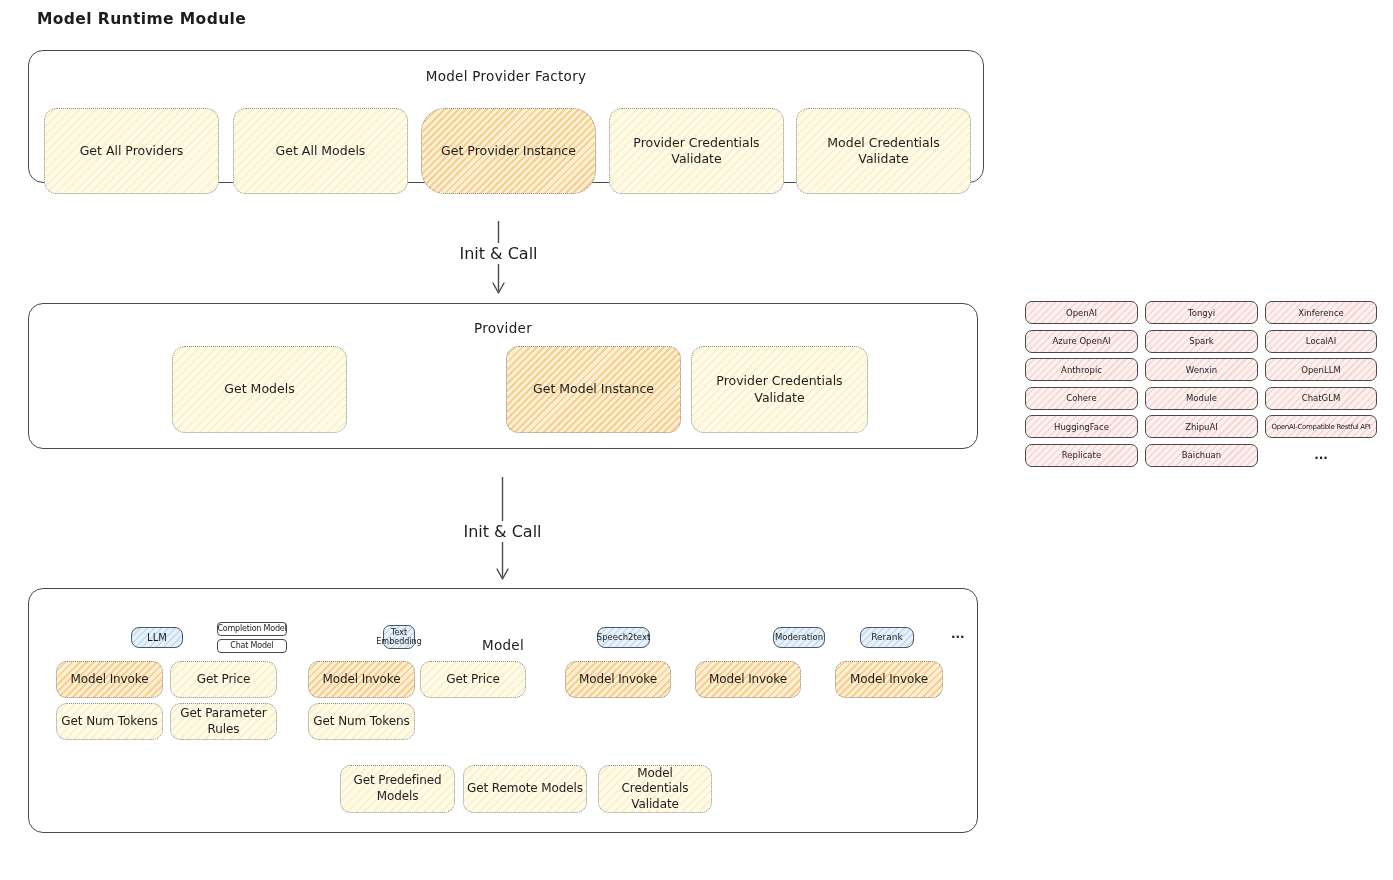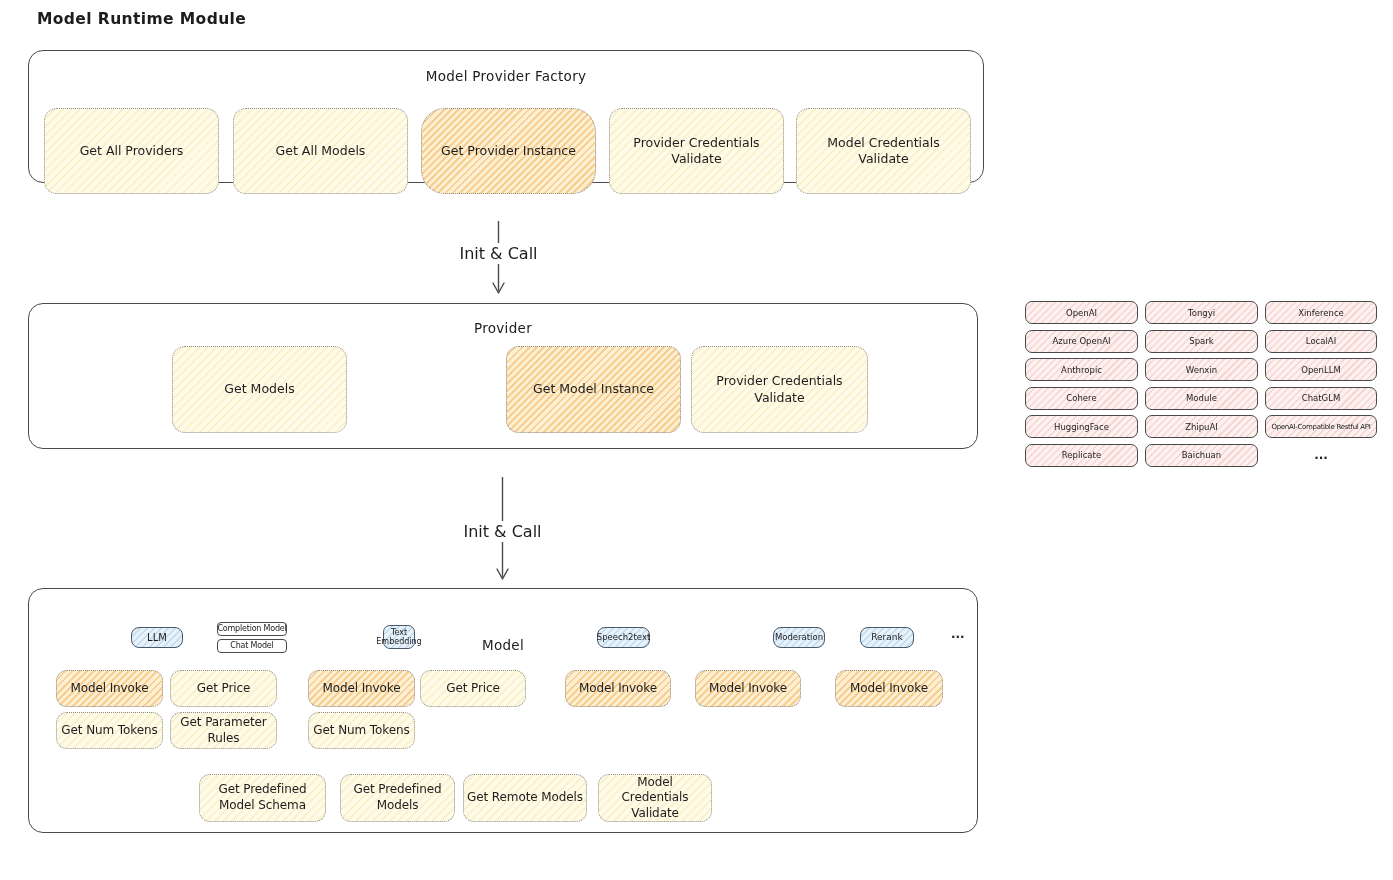--- a/index.html
+++ b/index.html
@@ -13,21 +13,21 @@
   .stacked::before{left:7px;top:8px;width:100%;height:100%;}
   .stacked::after{left:15px;top:17px;width:100%;height:100%;}
   .box-title{position:absolute;left:0;right:0;text-align:center;font-size:13.5px;letter-spacing:.3px;}
 
   .node{position:absolute;display:flex;align-items:center;justify-content:center;text-align:center;box-sizing:border-box;line-height:1.3;padding:2px 8px;}
   .yellow{border:1.6px dotted #8c8c8c;border-radius:13px;background-color:#fffbe9;
     background-image:repeating-linear-gradient(135deg,rgba(238,205,110,.22) 0px,rgba(238,205,110,.22) 2px,transparent 2px,transparent 6px);}
   .orange{border:1.6px dotted #8c8c8c;border-radius:13px;background-color:#fdf0d2;
     background-image:repeating-linear-gradient(135deg,rgba(243,159,57,.42) 0px,rgba(243,159,57,.42) 2px,transparent 2px,transparent 5px);}
   .big-node{font-size:12.5px;}
-  .model-node{font-size:12px;border-radius:11px;padding:1px 3px;letter-spacing:-.1px;margin-top:9px;}
+  .model-node{font-size:12px;border-radius:11px;padding:1px 3px;letter-spacing:-.1px;}
 
   .tab-blue{border:1.4px solid #46586a;border-radius:8px;background-color:#e6f1fa;
     background-image:repeating-linear-gradient(135deg,rgba(120,170,215,.32) 0px,rgba(120,170,215,.32) 1.5px,transparent 1.5px,transparent 5px);
     font-size:8.5px;padding:1px 2px;}
   .tab-white{border:1.2px solid #4a4a4a;border-radius:4px;background:#fff;font-size:8px;white-space:nowrap;letter-spacing:-.2px;padding:0 2px;margin-left:28px;}
 
   .grid{position:absolute;left:1025px;top:301px;width:354px;display:grid;grid-template-columns:113px 113px 112px;column-gap:7px;grid-auto-rows:23px;row-gap:5.5px;}
   .pill{display:flex;align-items:center;justify-content:center;text-align:center;border:1.4px solid #494949;border-radius:7px;
     background-color:#fdf1f0;background-image:repeating-linear-gradient(135deg,rgba(230,140,135,.28) 0px,rgba(230,140,135,.28) 1.5px,transparent 1.5px,transparent 5px);
     font-size:8.5px;box-sizing:border-box;white-space:nowrap;}
@@ -117,19 +117,18 @@
     <div class="node orange model-node" style="left:279px;top:72px;width:107px;height:37px;">Model Invoke</div>
     <div class="node yellow model-node" style="left:391px;top:72px;width:106px;height:37px;">Get Price</div>
     <div class="node orange model-node" style="left:536px;top:72px;width:106px;height:37px;">Model Invoke</div>
     <div class="node orange model-node" style="left:666px;top:72px;width:106px;height:37px;">Model Invoke</div>
     <div class="node orange model-node" style="left:806px;top:72px;width:108px;height:37px;">Model Invoke</div>
 
     <div class="node yellow model-node" style="left:27px;top:114px;width:107px;height:37px;">Get Num Tokens</div>
     <div class="node yellow model-node" style="left:141px;top:114px;width:107px;height:37px;text-align:center;">Get Parameter Rules</div>
     <div class="node yellow model-node" style="left:279px;top:114px;width:107px;height:37px;">Get Num Tokens</div>
 
-    <div class="node yellow model-node" style="left:170px;top:176px;width:127px;height:48px;">Get Predefined Model Schema</div>
     <div class="node yellow model-node" style="left:311px;top:176px;width:115px;height:48px;">Get Predefined Models</div>
     <div class="node yellow model-node" style="left:434px;top:176px;width:124px;height:48px;">Get Remote Models</div>
     <div class="node yellow model-node" style="left:569px;top:176px;width:114px;height:48px;">Model Credentials Validate</div>
   </section>
 
 </div>
 
 </body></html>

